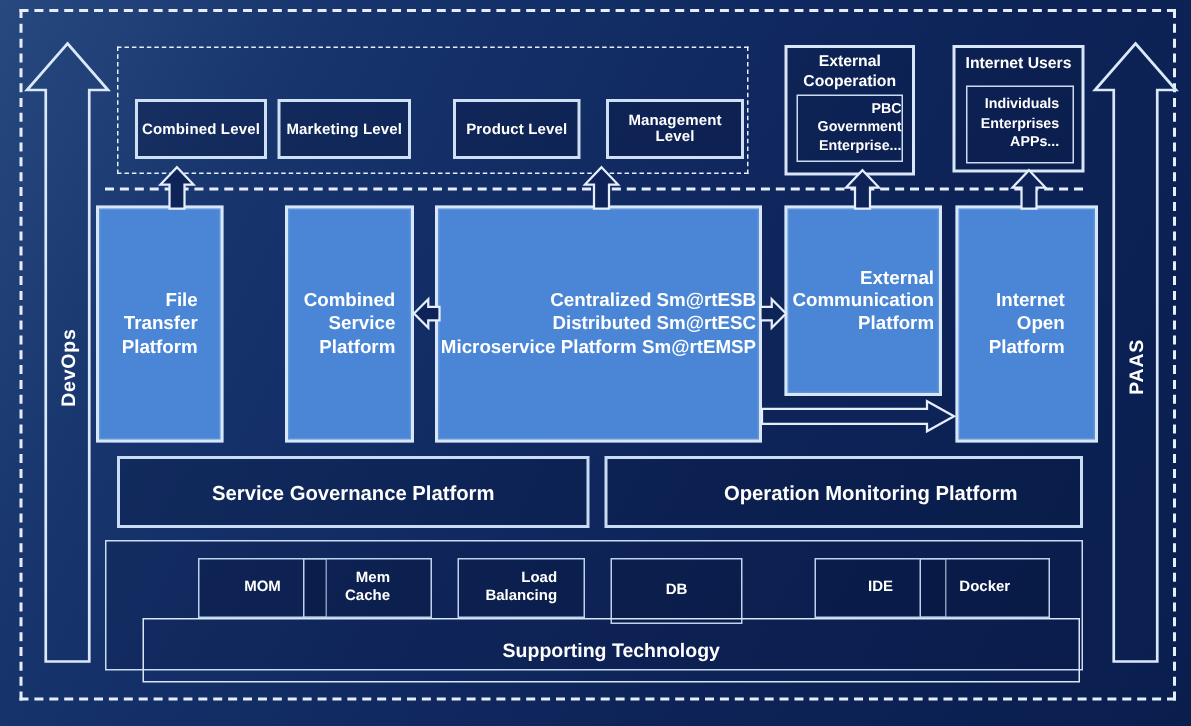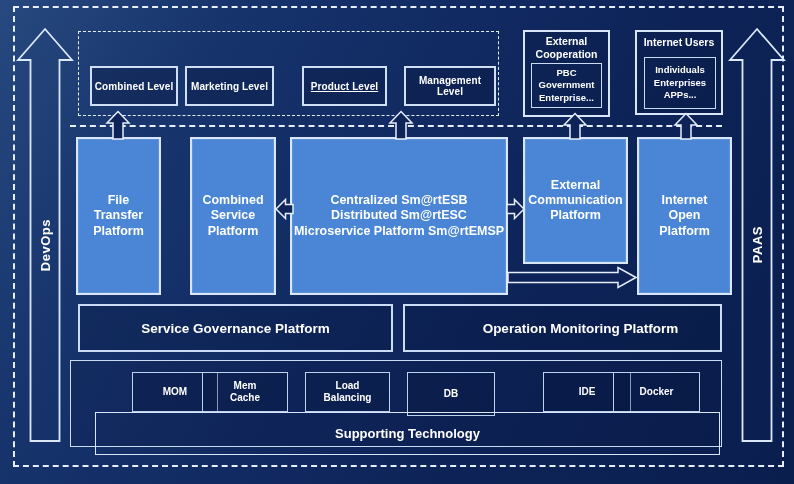--- a/index.html
+++ b/index.html
@@ -4,21 +4,21 @@
 <style>
   html,body{margin:0;padding:0;background:#0a1d4b;}
   #canvas{
     position:relative;width:794px;height:484px;overflow:hidden;
     font-family:"Liberation Sans",sans-serif;color:#fff;
     background:linear-gradient(118deg,#27497f 0%,#17346c 22%,#112a62 45%,#0d2357 68%,#0a1e4e 100%);
   }
   .abs{position:absolute;box-sizing:border-box;}
   .dashed-border{border:2px dashed #e6eefb;}
   .center{display:flex;align-items:center;justify-content:center;text-align:center;}
-  .pre{white-space:pre-line;}
+  .pre{white-space:pre-line;text-align:right;}
   .dark-box{
     background:rgba(8,22,60,0.35);border:2px solid #cfe0f5;
     font-weight:bold;font-size:10px;letter-spacing:0.1px;
   }
   .platform{
     background:#4a86d5;border:2px solid #d9e6f8;
     font-weight:600;font-size:12.5px;line-height:1.22;
     box-shadow:inset 0 0 0 1px rgba(255,255,255,0.12);
   }
   .gov-box{
@@ -45,21 +45,21 @@
   <div class="abs dashed-border" style="left:13px;top:6px;width:771px;height:461px;"></div>
 
   <div class="abs dashed-border" style="left:78px;top:31px;width:421px;height:85px;border-width:1.5px;"></div>
 
   <div class="abs dark-box center" style="left:90px;top:66px;width:88px;height:40px;">
     <span>Combined Level</span>
   </div>
   <div class="abs dark-box center" style="left:185px;top:66px;width:89px;height:40px;align-items:center;">
     <span>Marketing Level</span>
   </div>
-  <div class="abs dark-box center" style="left:302px;top:66px;width:85px;height:40px;text-decoration:underline;">
+  <div class="abs dark-box center" style="left:302px;top:66px;width:85px;height:40px;">
     <span>Product Level</span>
   </div>
   <div class="abs dark-box center" style="left:404px;top:66px;width:92px;height:40px;">
     <span>Management Level</span>
   </div>
 
   <div class="abs outer-top-box" style="left:523px;top:30px;width:87px;height:87px;">
     <div class="pre" style="text-align:center;font-size:10.5px;font-weight:600;line-height:1.25;margin-top:3px;">External
 Cooperation</div>
     <div class="abs inner-small center pre" style="left:6px;top:31px;width:71px;height:45px;">
@@ -72,21 +72,21 @@
     <div style="text-align:center;font-size:10.5px;font-weight:bold;margin-top:4px;">Internet Users</div>
     <div class="abs inner-small center pre" style="left:7px;top:25px;width:72px;height:52px;">
       <span>Individuals
 Enterprises
 APPs...</span>
     </div>
   </div>
 
   <div class="abs" style="left:70px;top:125px;width:652px;height:0;border-top:2px dashed #e6eefb;"></div>
 
-  <div class="abs platform center pre" style="left:76px;top:137px;width:85px;height:158px;">
+  <div class="abs platform center pre" style="left:64px;top:137px;width:85px;height:158px;">
     <span>File
 Transfer
 Platform</span>
   </div>
   <div class="abs platform center pre" style="left:190px;top:137px;width:86px;height:158px;">
     <span>Combined
 Service
 Platform</span>
   </div>
   <div class="abs platform center pre" style="left:290px;top:137px;width:218px;height:158px;">

